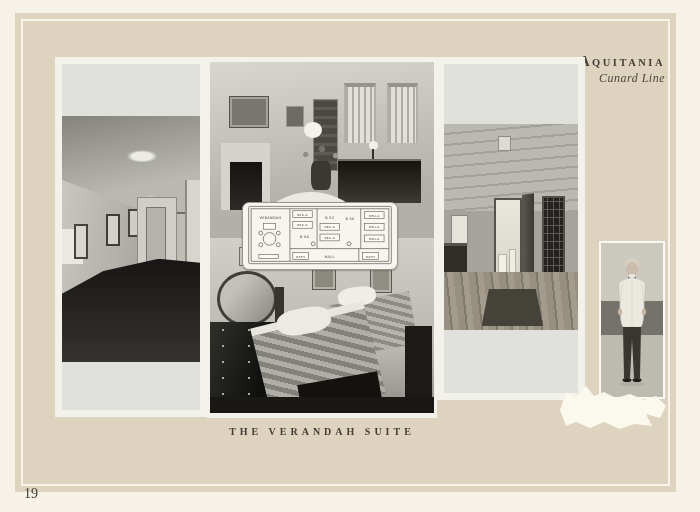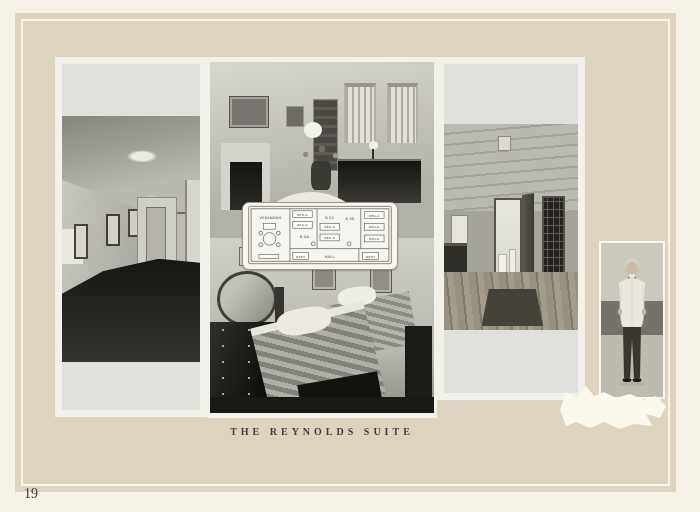--- a/index.html
+++ b/index.html
@@ -133,20 +133,24 @@
   .pagenum { position:absolute; left:24px; top:486px; font-size:14px; color:#3f3b34; }
 </style>
 </head>
 <body>
 
 <div class="page">
   <div class="panel">
     <div class="pinstripe"></div>
   </div>
 
+  <div class="hdr">
+    <div class="ship"><span class="big">A</span><span>QUITANIA</span></div>
+    <div class="line">Cunard Line</div>
+  </div>
 
   <div class="card card-left">
     <div class="paper">
       <div class="scene cor">
         <div class="cor-ceil"></div>
         <div class="cor-wall-l"></div>
         <div class="cor-desk"></div>
         <div class="cor-f1"></div>
         <div class="cor-f2"></div>
         <div class="cor-f3"></div>
@@ -281,15 +285,15 @@
       <path d="M22,84 L40,84 L39,135 L33,135 L31,96 L29,135 L23,135 Z" fill="#38362f"></path>
       <ellipse cx="26" cy="137" rx="4.5" ry="2" fill="#1d1c18"></ellipse>
       <ellipse cx="36" cy="137" rx="4.5" ry="2" fill="#1d1c18"></ellipse>
     </svg>
   </div>
 
   <svg class="blob" viewBox="0 0 108 46">
     <polygon fill="#fbf8ee" points="0,26 6,8 16,14 26,2 34,12 44,8 56,14 70,10 84,16 96,12 106,22 100,34 86,30 92,42 74,40 60,45 44,38 30,44 16,38 6,42"></polygon>
   </svg>
 
-  <div class="caption">THE REYNOLDS SUITE</div>
+  <div class="caption">THE VERANDAH SUITE</div>
   <div class="pagenum">19</div>
 </div>
 
 </body></html>

